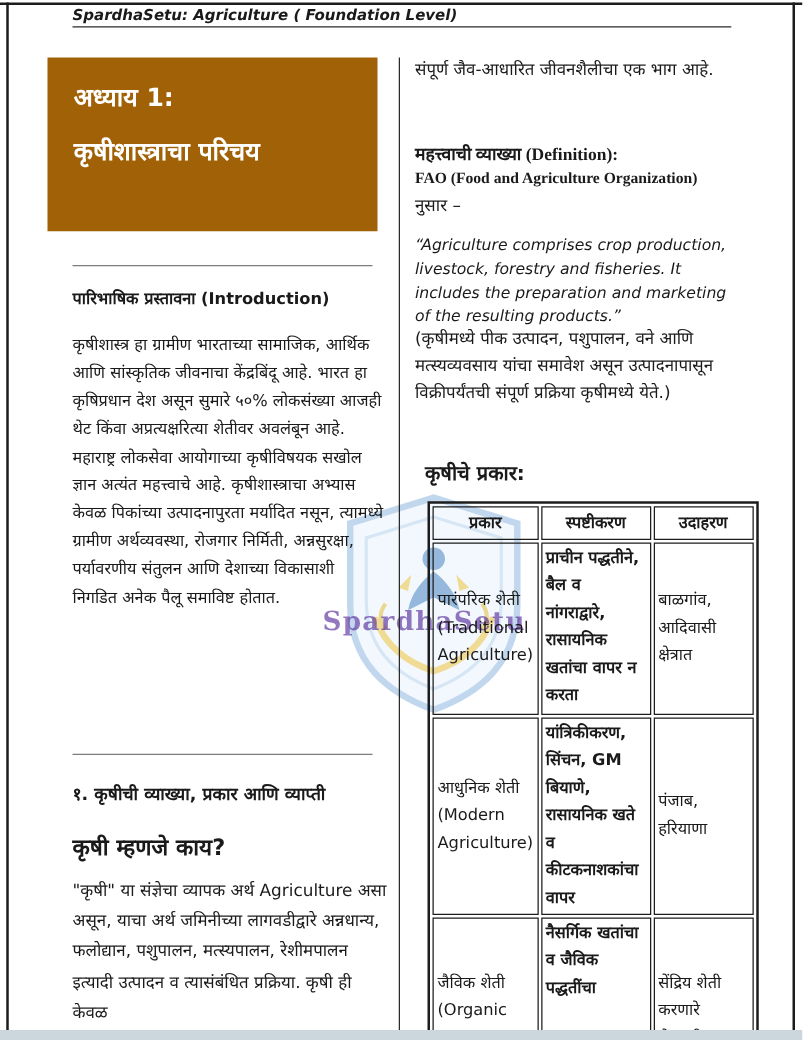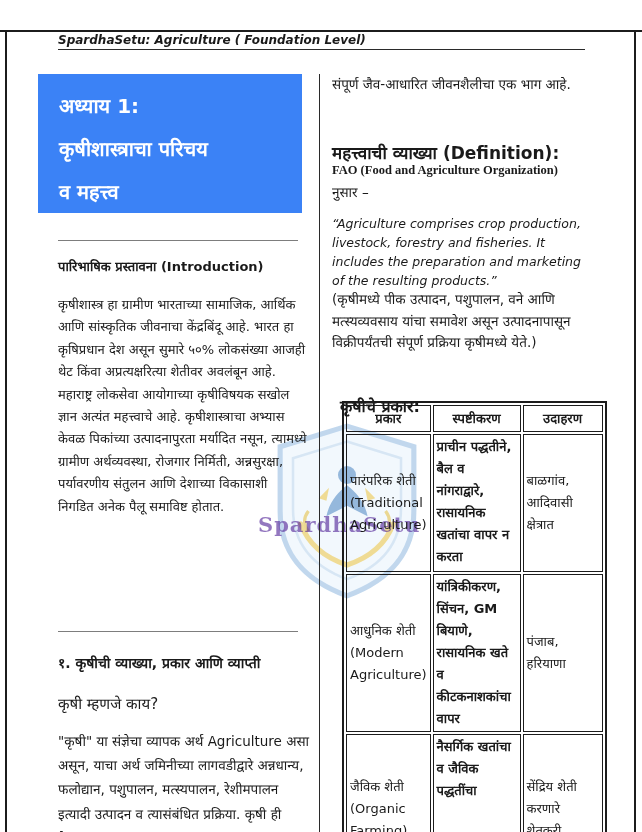--- a/index.html
+++ b/index.html
@@ -1,50 +1,50 @@
 <!DOCTYPE html>
 <html><head>
 <meta charset="utf-8">
 <style>
   * { margin:0; padding:0; box-sizing:border-box; }
   html,body { width:642px; height:832px; }
   body {
     position:relative; overflow:hidden; background:#ffffff;
     font-family:"DejaVu Sans", sans-serif; color:#1a1a1a;
   }
-  .abs { position:absolute;margin-top:28px; }
+  .abs { position:absolute; }
   
   .pb-top   { left:0; top:2px; width:642px; height:2px; background:#1c1c1c; z-index:4; }
   .pb-left  { left:5px; top:2px; width:2px; height:830px; background:#1c1c1c; z-index:4; }
   .pb-right { left:634px; top:2px; width:2px; height:830px; background:#1c1c1c; z-index:4; }
   .bottom-band { left:0; top:824px; width:642px; height:8px; background:#ccd6dd; z-index:6; }
 
   .doc-header { left:58px; top:5px; font-size:12px; font-weight:bold; font-style:italic; z-index:2; }
   .doc-header-rule { left:58px; top:21px; width:527px; height:1px; background:#2a2a2a; z-index:2; }
 
   .col-divider { left:319px; top:46px; width:1px; height:786px; background:#2a2a2a; z-index:2; }
 
   
   .chapter-box {
     left:38px; top:46px; width:264px; height:139px;
-    background:#3b82f6; color:#ffffff; z-index:2;
+    background:#a16207; color:#ffffff; z-index:2;
     padding:11px 8px 0 21px; font-weight:bold; font-size:20px; line-height:43px;
   }
   .rule { height:1px; background:#7d7d7d; z-index:2; }
   .rule-1 { left:58px; top:212px; width:240px; }
   .rule-2 { left:58px; top:603px; width:240px; }
   .h-intro { left:58px; top:229px; font-size:13px; font-weight:bold; z-index:2; width:250px; }
   .p-intro { left:58px; top:266px; width:249px; font-size:13px; line-height:22.4px; z-index:2; }
   .h-sec1  { left:58px; top:625px; font-size:14px; font-weight:bold; z-index:2; width:252px; }
-  .h-q     { left:58px; top:665px; font-size:15px; font-weight:normal; z-index:2; width:250px; }
+  .h-q     { left:58px; top:665px; font-size:18px; font-weight:bold; z-index:2; width:250px; }
   .p-def   { left:58px; top:701px; width:252px; font-size:13.5px; line-height:24.2px; z-index:2; }
 
   
   .p-top    { left:332px; top:44px; width:282px; font-size:13.5px; line-height:24px; z-index:2; }
-  .h-defl   { left:332px; top:113px; font-size:17px; font-weight:bold; z-index:2; width:290px; }
+  .h-defl   { left:332px; top:113px; font-size:14px; font-weight:bold; z-index:2; width:290px;font-family:Liberation Serif, serif; }
   .h-fao    { left:332px; top:135px; font-size:12.5px; font-weight:bold; z-index:2; width:290px;font-family:Liberation Serif, serif; }
   .t-nusar  { left:332px; top:155px; font-size:13.5px; z-index:2; }
   .p-quote  { left:332px; top:186px; width:262px; font-size:12.5px; font-style:italic; line-height:19px; z-index:2; }
   .p-trans  { left:332px; top:261px; width:276px; font-size:13.5px; line-height:21.5px; z-index:2; }
   .h-types  { left:340px; top:367px; font-size:16px; font-weight:bold; z-index:2; }
 
   table.types {
     position:absolute; left:342px; top:401px; z-index:2;
     border-collapse:separate; border-spacing:2px;
     border:2px solid #1c1c1c; background:transparent; table-layout:fixed;
@@ -91,21 +91,20 @@
 <div class="abs pb-right"></div>
 
 <div class="abs doc-header">SpardhaSetu: Agriculture ( Foundation Level)</div>
 <div class="abs doc-header-rule"></div>
 
 <div class="abs col-divider"></div>
 
 <div class="abs chapter-box">
   <div>अध्याय 1:</div>
   <div>कृषीशास्त्राचा परिचय</div>
-  <div>व महत्त्व</div>
 </div>
 
 <div class="abs rule rule-1"></div>
 <div class="abs h-intro">पारिभाषिक प्रस्तावना (Introduction)</div>
 <div class="abs p-intro">कृषीशास्त्र हा ग्रामीण भारताच्या सामाजिक, आर्थिक आणि सांस्कृतिक जीवनाचा केंद्रबिंदू आहे. भारत हा कृषिप्रधान देश असून सुमारे ५०% लोकसंख्या आजही थेट किंवा अप्रत्यक्षरित्या शेतीवर अवलंबून आहे. महाराष्ट्र लोकसेवा आयोगाच्या कृषीविषयक सखोल ज्ञान अत्यंत महत्त्वाचे आहे. कृषीशास्त्राचा अभ्यास केवळ पिकांच्या उत्पादनापुरता मर्यादित नसून, त्यामध्ये ग्रामीण अर्थव्यवस्था, रोजगार निर्मिती, अन्नसुरक्षा, पर्यावरणीय संतुलन आणि देशाच्या विकासाशी निगडित अनेक पैलू समाविष्ट होतात.</div>
 
 <div class="abs rule rule-2"></div>
 <div class="abs h-sec1">१. कृषीची व्याख्या, प्रकार आणि व्याप्ती</div>
 <div class="abs h-q">कृषी म्हणजे काय?</div>
 <div class="abs p-def">"कृषी" या संज्ञेचा व्यापक अर्थ Agriculture असा असून, याचा अर्थ जमिनीच्या लागवडीद्वारे अन्नधान्य, फलोद्यान, पशुपालन, मत्स्यपालन, रेशीमपालन इत्यादी उत्पादन व त्यासंबंधित प्रक्रिया. कृषी ही केवळ</div>

